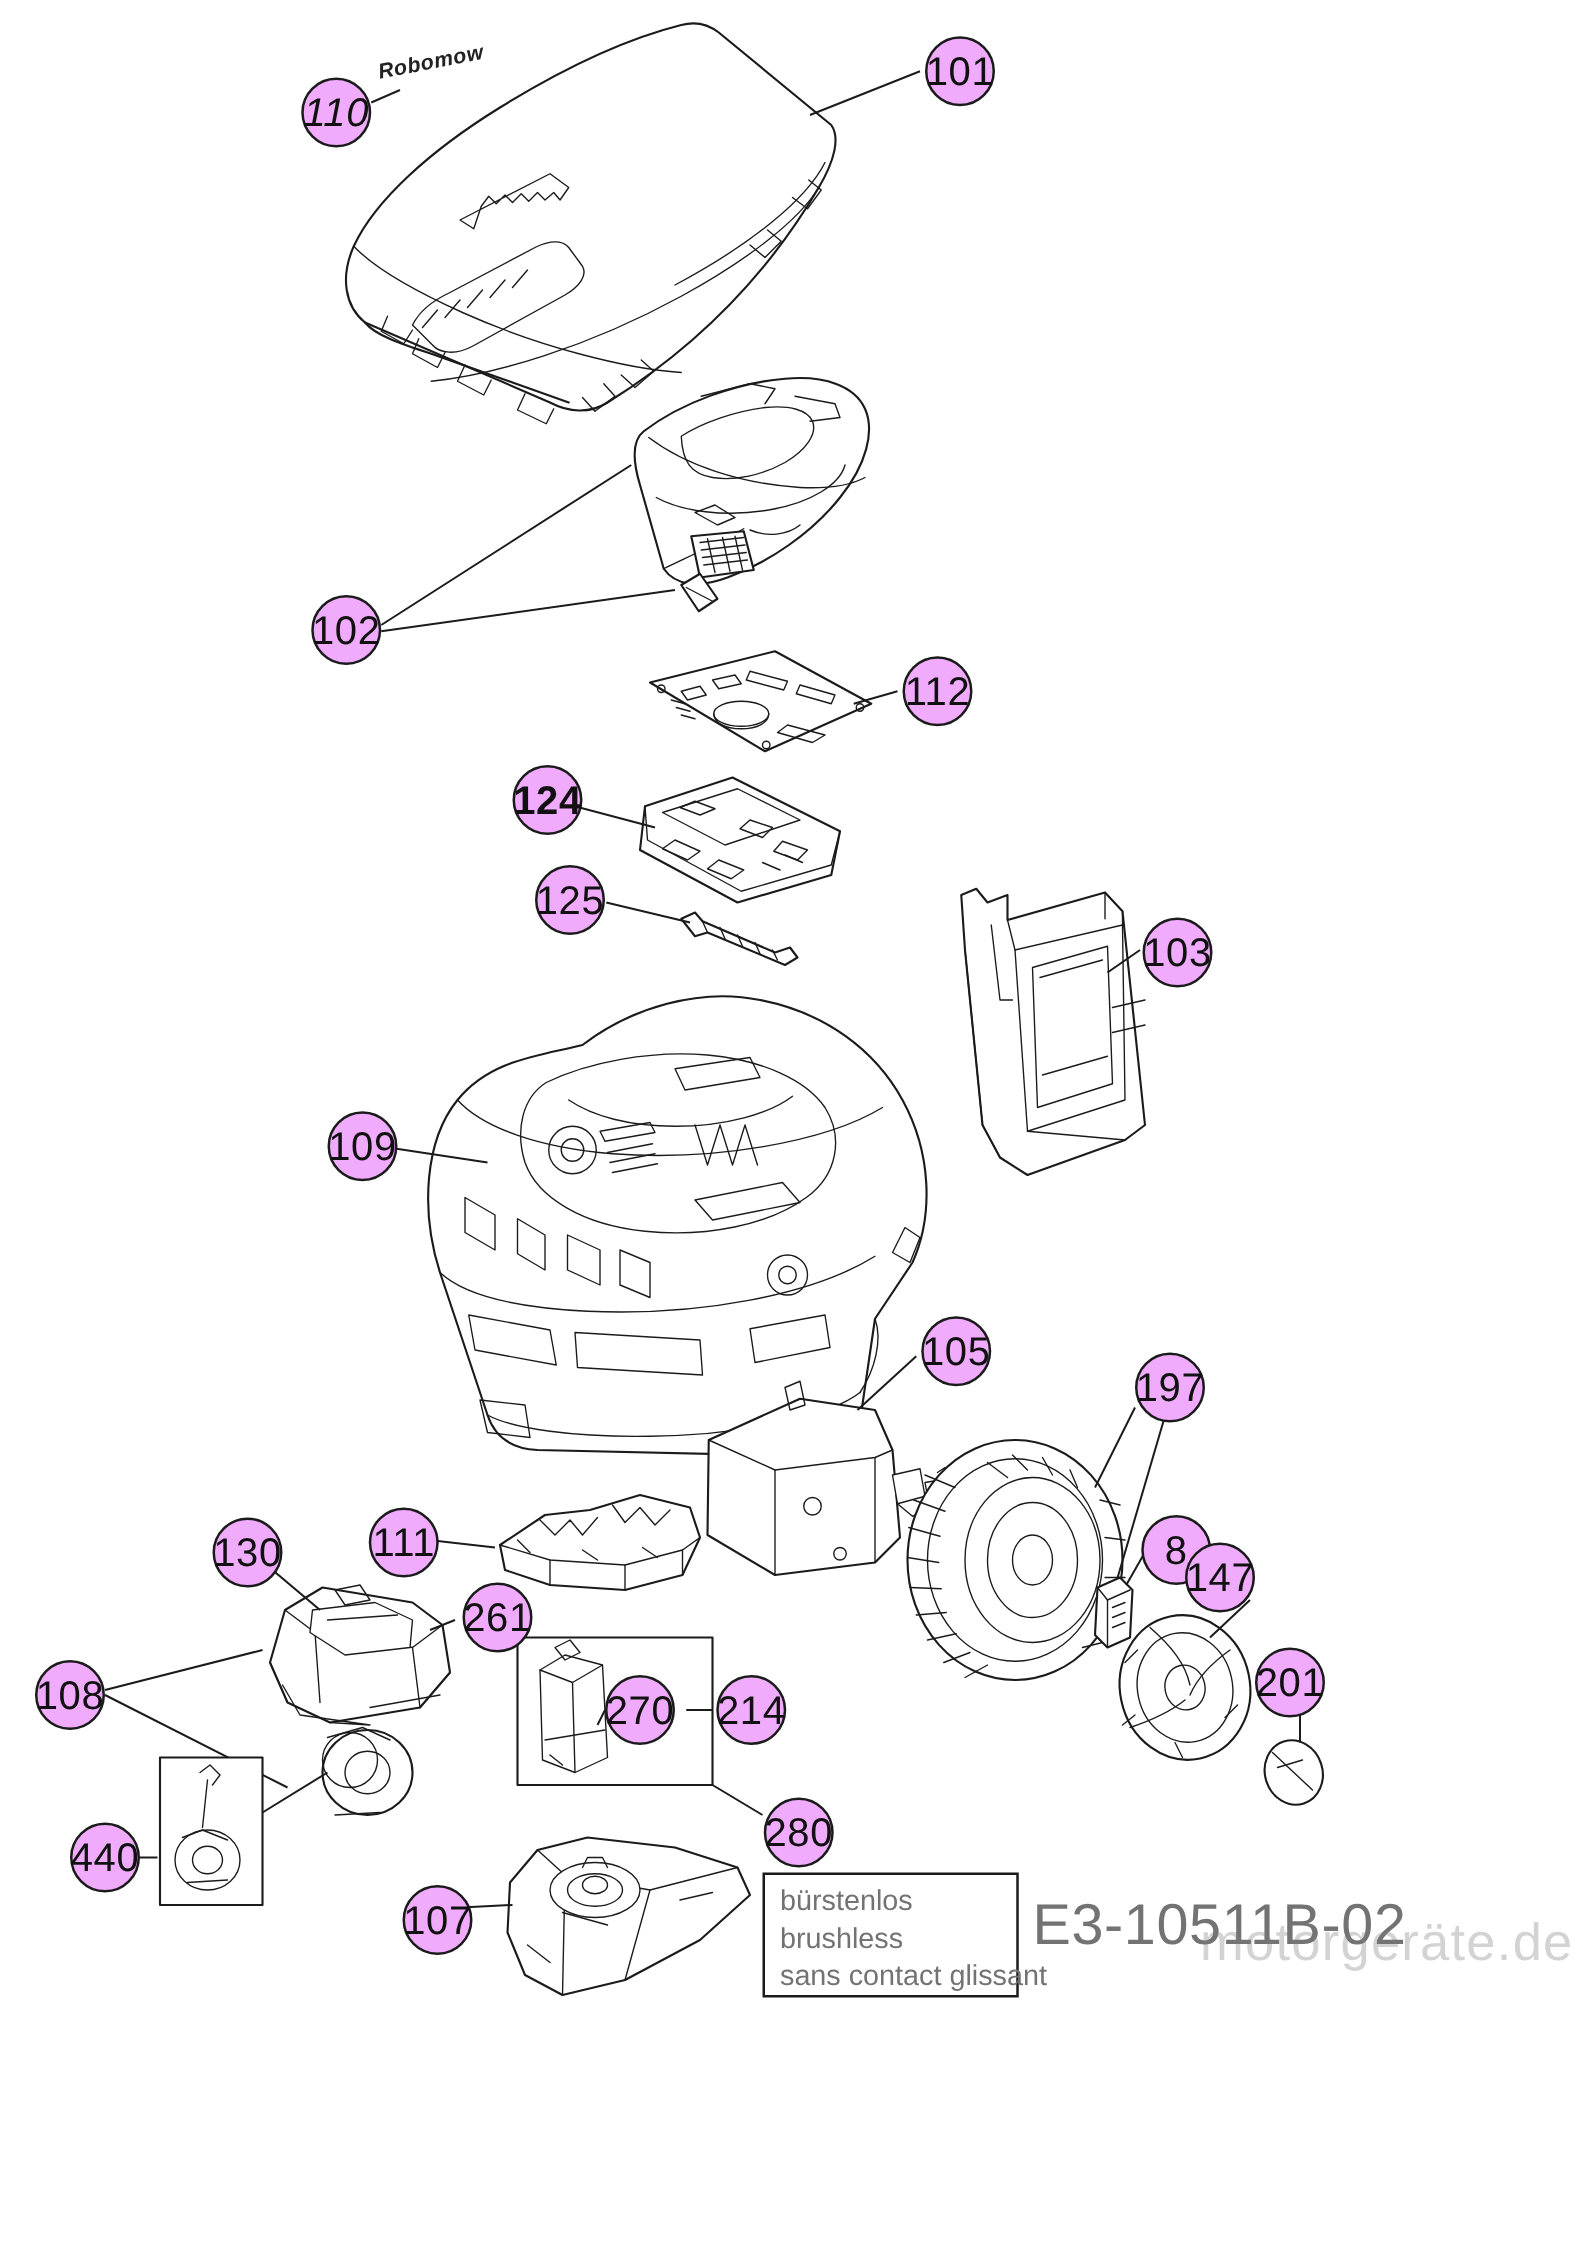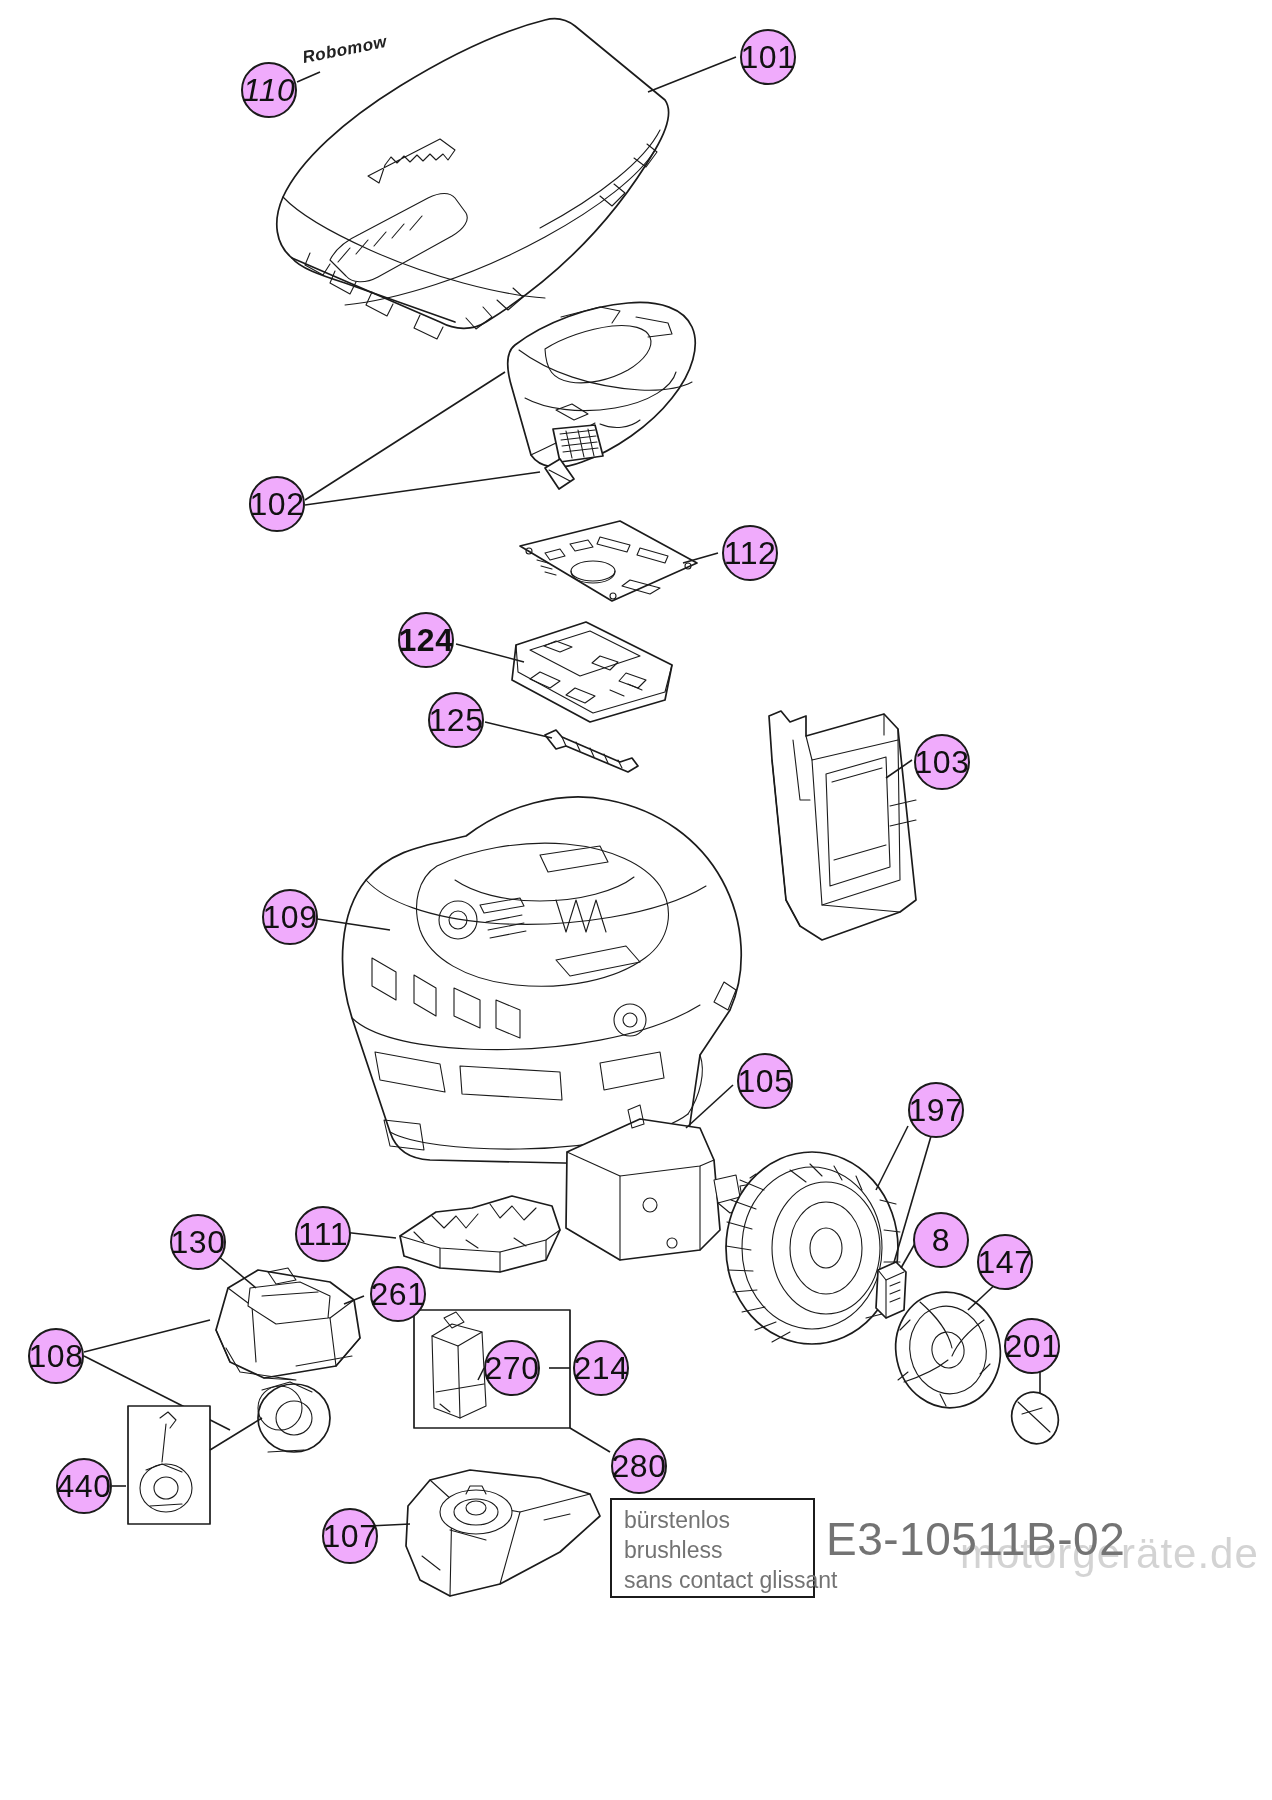--- a/index.html
+++ b/index.html
@@ -30,21 +30,21 @@
     border-radius: 50%;
     background: #f0abfc;
     display: flex;
     align-items: center;
     justify-content: center;
     font-size: 32px;
     letter-spacing: 0.5px;
     color: #111;
     box-sizing: border-box;
   }
-  .callout.bold { font-weight: bold; }
+  .callout.bold { font-weight: bold; margin-left: 12px; }
   .note-box {
     position: absolute;
     border: 2px solid #1b1b1b;
     background: #ffffff;
     box-sizing: border-box;
     padding: 6px 10px 24px 12px;
     font-size: 23px;
     line-height: 1.30;
     color: #737373;
   }
@@ -416,21 +416,21 @@
       <div class="callout" style="left: 722px; top: 525px; width: 56px; height: 56px;">112</div>
       <div class="callout bold" style="left: 398px; top: 612px; width: 56px; height: 56px;">124</div>
       <div class="callout" style="left: 428px; top: 692px; width: 56px; height: 56px;">125</div>
       <div class="callout" style="left: 914px; top: 734px; width: 56px; height: 56px;">103</div>
       <div class="callout" style="left: 262px; top: 889px; width: 56px; height: 56px;">109</div>
       <div class="callout" style="left: 737px; top: 1053px; width: 56px; height: 56px;">105</div>
       <div class="callout" style="left: 908px; top: 1082px; width: 56px; height: 56px;">197</div>
       <div class="callout" style="left: 295px; top: 1206px; width: 56px; height: 56px;">111</div>
       <div class="callout" style="left: 170px; top: 1214px; width: 56px; height: 56px;">130</div>
       <div class="callout" style="left: 913px; top: 1212px; width: 56px; height: 56px;">8</div>
-      <div class="callout" style="left: 977px; top: 1234px; width: 56px; height: 56px;">147</div>
+      <div class="callout" style="left: 948px; top: 1234px; width: 56px; height: 56px;">147</div>
       <div class="callout" style="left: 370px; top: 1266px; width: 56px; height: 56px;">261</div>
       <div class="callout" style="left: 1004px; top: 1318px; width: 56px; height: 56px;">201</div>
       <div class="callout" style="left: 28px; top: 1328px; width: 56px; height: 56px;">108</div>
       <div class="callout" style="left: 484px; top: 1340px; width: 56px; height: 56px;">270</div>
       <div class="callout" style="left: 573px; top: 1340px; width: 56px; height: 56px;">214</div>
       <div class="callout" style="left: 611px; top: 1438px; width: 56px; height: 56px;">280</div>
       <div class="callout" style="left: 56px; top: 1458px; width: 56px; height: 56px;">440</div>
       <div class="callout" style="left: 322px; top: 1508px; width: 56px; height: 56px;">107</div>
     </div>
 

